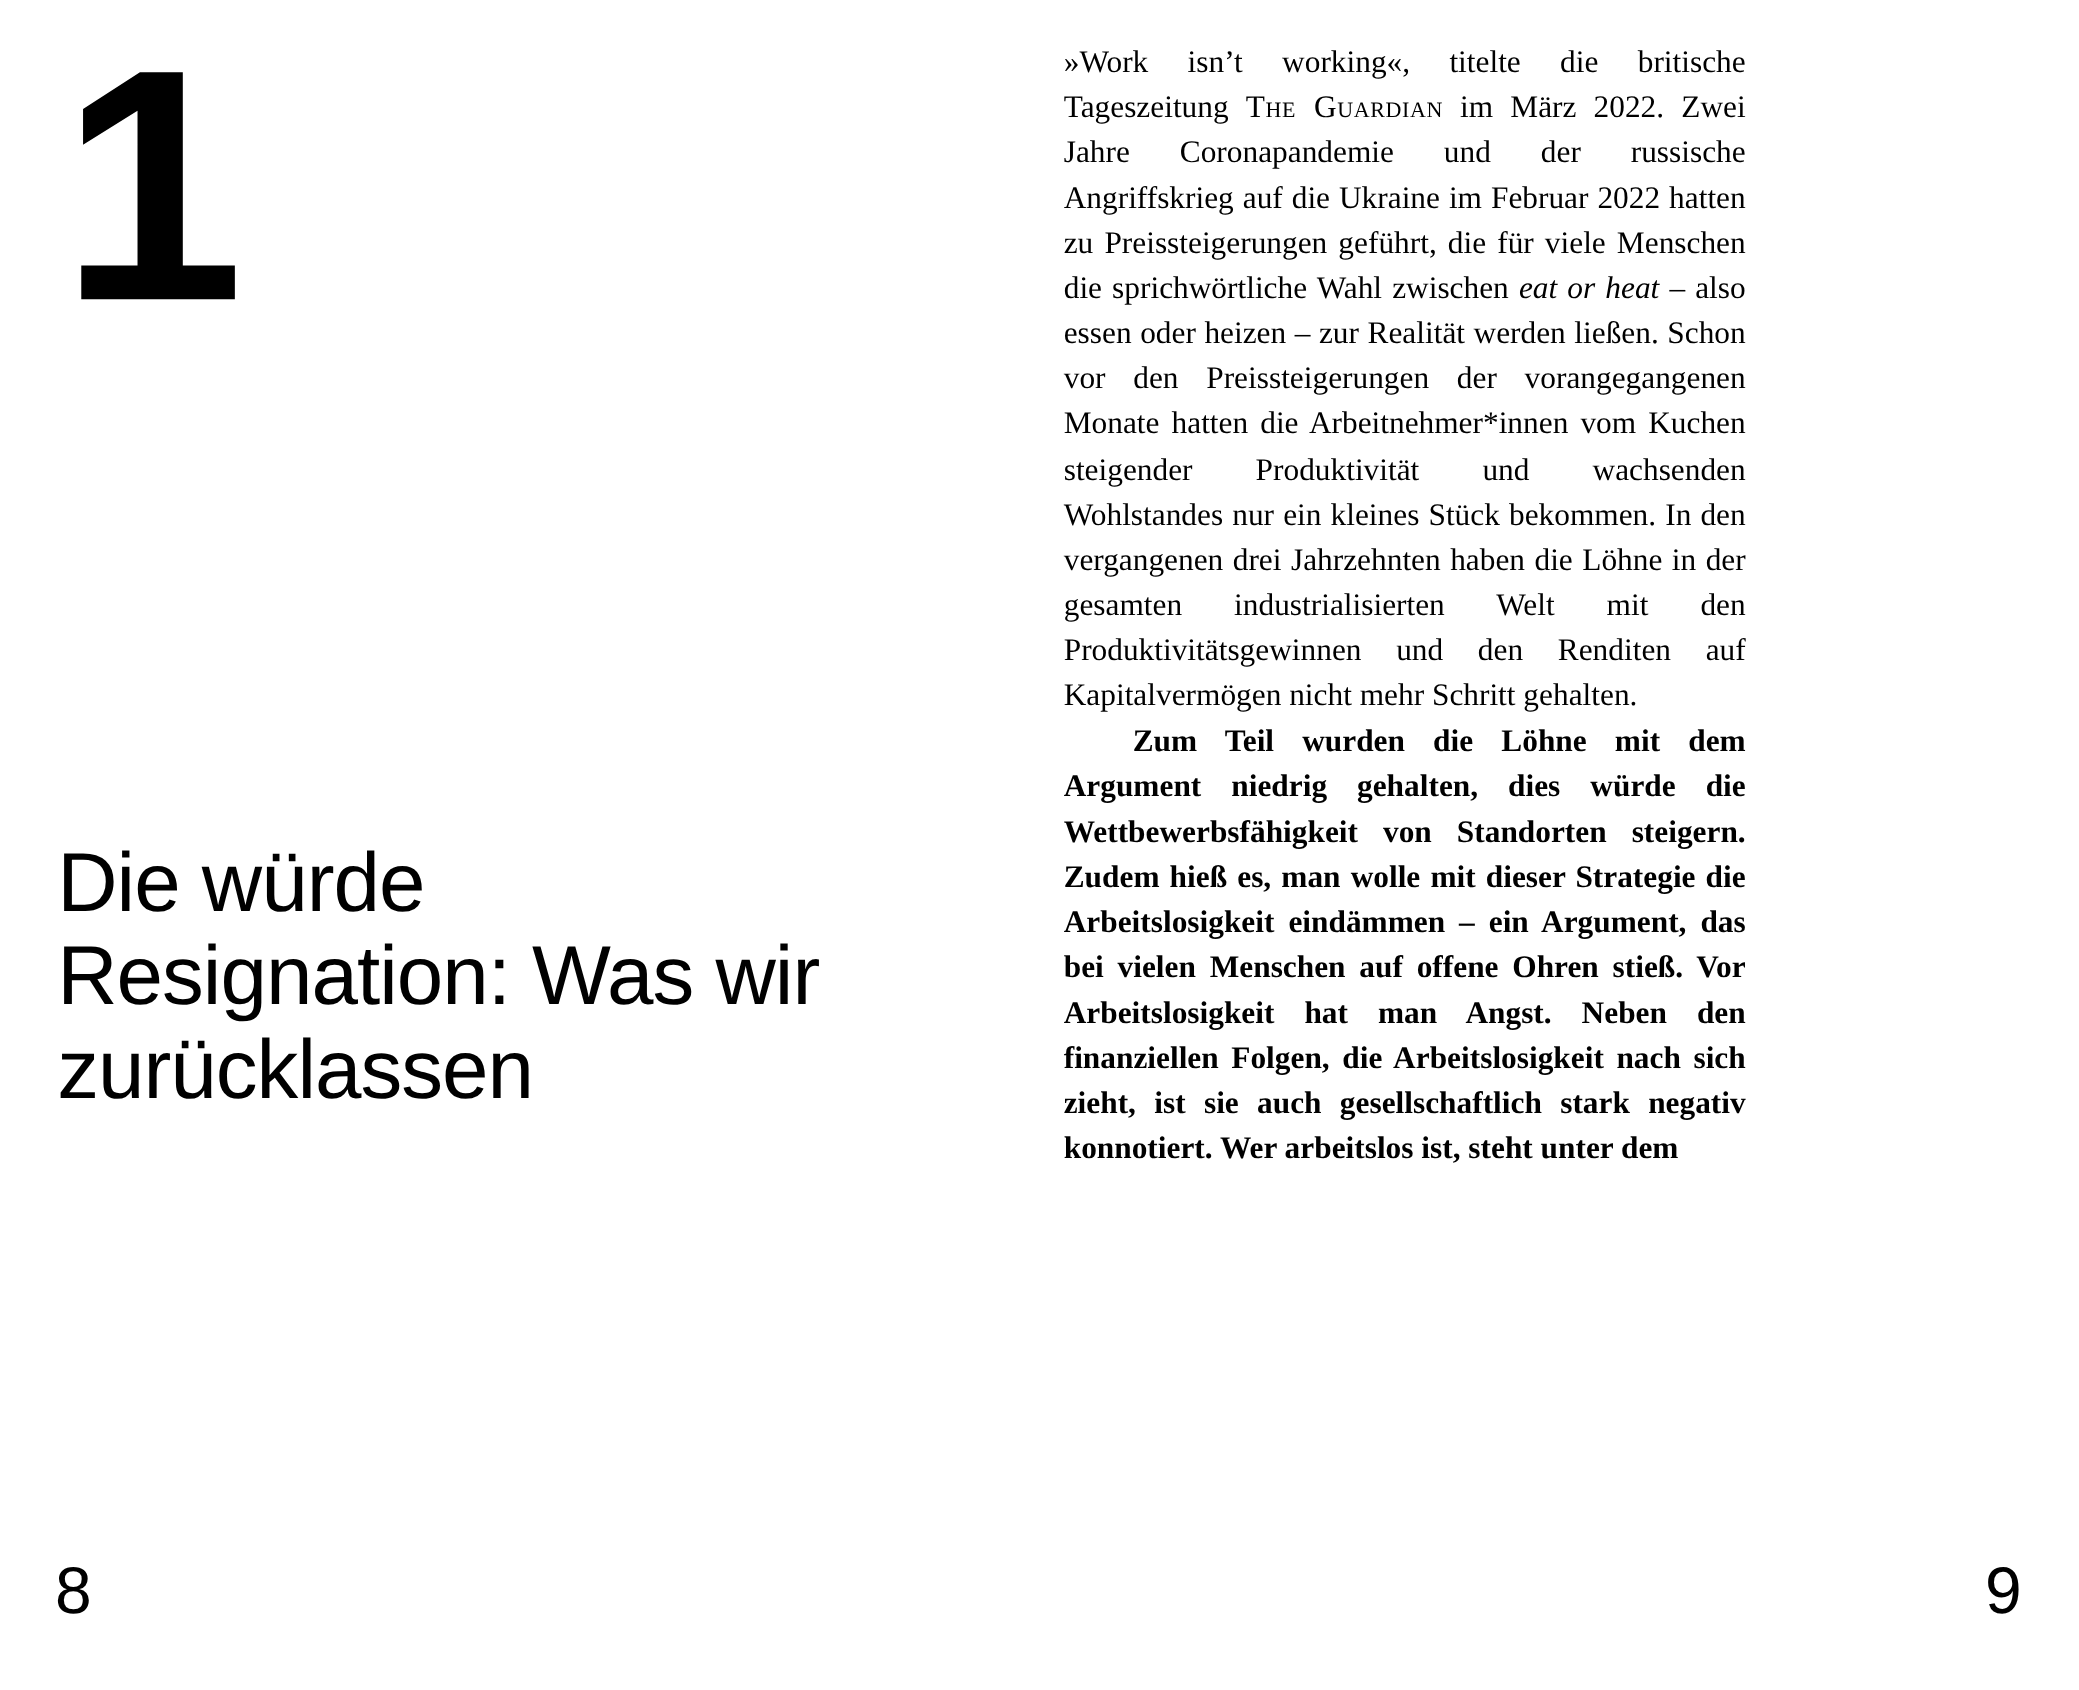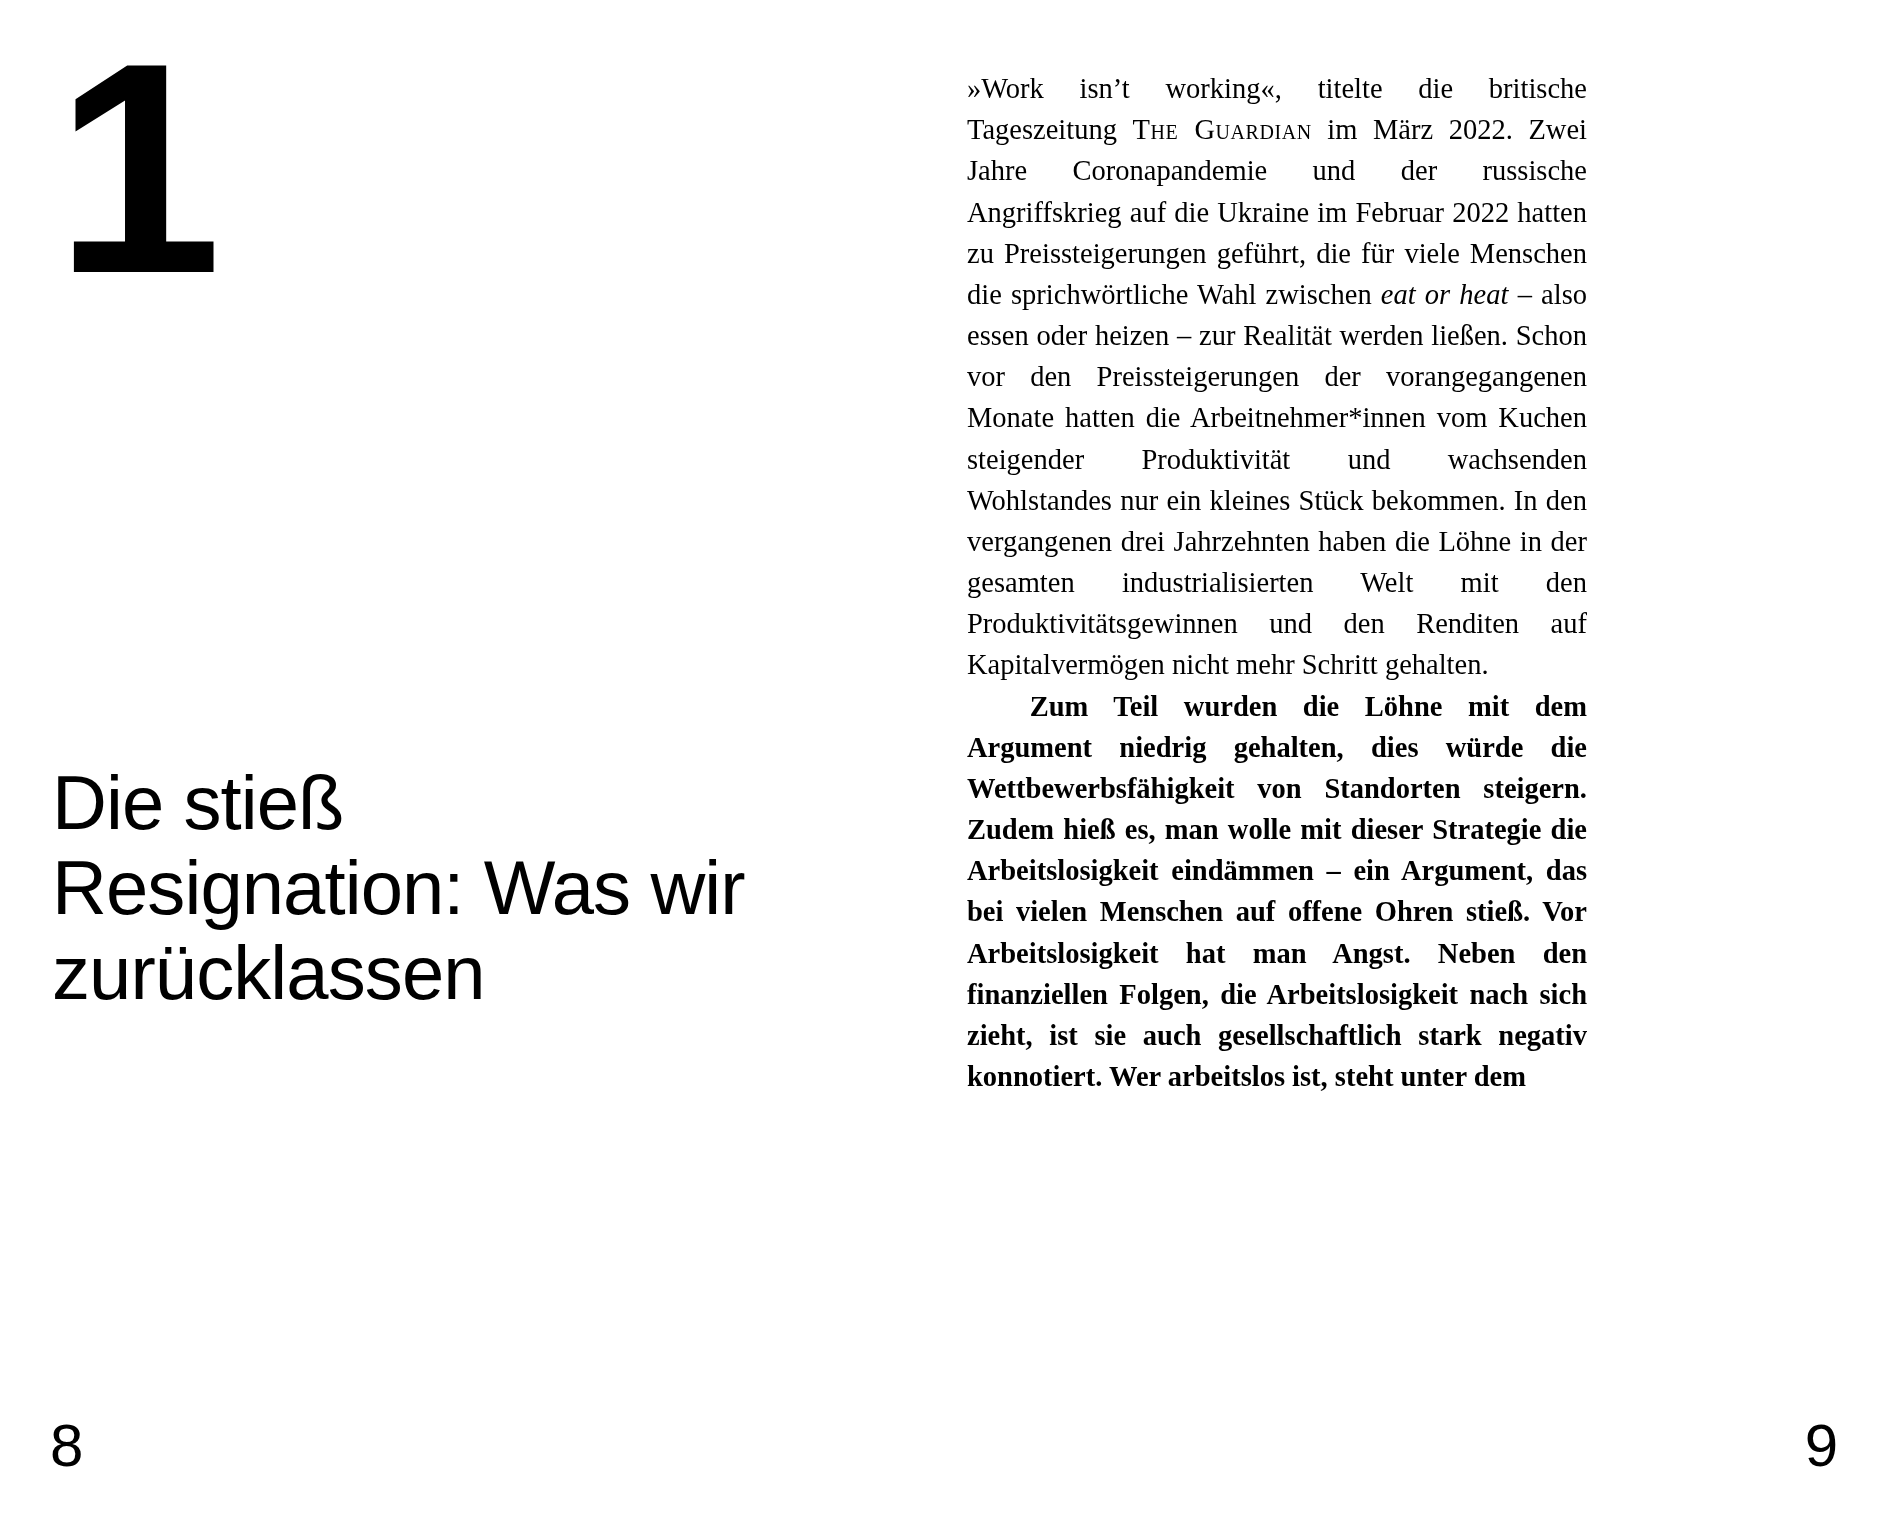--- a/index.html
+++ b/index.html
@@ -76,21 +76,20 @@
   .body-column {
     position: absolute;
     left: 22px;
     top: 36px;
     width: 620px;
     font-family: "Liberation Serif", serif;
     font-size: 28.5px;
     line-height: 1.445;
     text-align: justify;
     hyphens: auto;
-    margin-top: 32px;
   }
 
   .body-column p {
     margin: 0;
   }
   .body-column p + p {
     text-indent: 2.2em;
     font-weight: bold;
   }
 
@@ -103,21 +102,21 @@
   }
 </style>
 </head>
 <body>
 
 <div class="spread">
 
   <div class="page-left">
     <div class="chapter-number">1</div>
 
-    <div class="chapter-title">Die stieß Resignation: Was wir zurücklassen</div>
+    <div class="chapter-title">Die würde Resignation: Was wir zurücklassen</div>
 
     <div class="folio folio-left">8</div>
   </div>
 
   <div class="page-right">
     <div class="body-column">
       <p>»Work isn’t working«, titelte die britische Tageszeitung <span class="sc">The Guardian</span> im März 2022. Zwei Jahre Coronapandemie und der russische Angriffskrieg auf die Ukraine im Februar 2022 hatten zu Preissteigerungen geführt, die für viele Menschen die sprichwörtliche Wahl zwischen <em class="it">eat or heat</em> – also essen oder heizen – zur Realität werden ließen. Schon vor den Preissteigerungen der vorangegangenen Monate hatten die Arbeitnehmer*innen vom Kuchen steigender Produktivität und wachsenden Wohlstandes nur ein kleines Stück bekommen. In den vergangenen drei Jahrzehnten haben die Löhne in der gesamten industrialisierten Welt mit den Produktivitätsgewinnen und den Renditen auf Kapitalvermögen nicht mehr Schritt gehalten.</p>
       <p>Zum Teil wurden die Löhne mit dem Argument niedrig gehalten, dies würde die Wettbewerbsfähigkeit von Standorten steigern. Zudem hieß es, man wolle mit dieser Strategie die Arbeitslosigkeit eindämmen – ein Argument, das bei vielen Menschen auf offene Ohren stieß. Vor Arbeitslosigkeit hat man Angst. Neben den finanziellen Folgen, die Arbeitslosigkeit nach sich zieht, ist sie auch gesellschaftlich stark negativ konnotiert. Wer arbeitslos ist, steht unter dem</p>
     </div>
 

